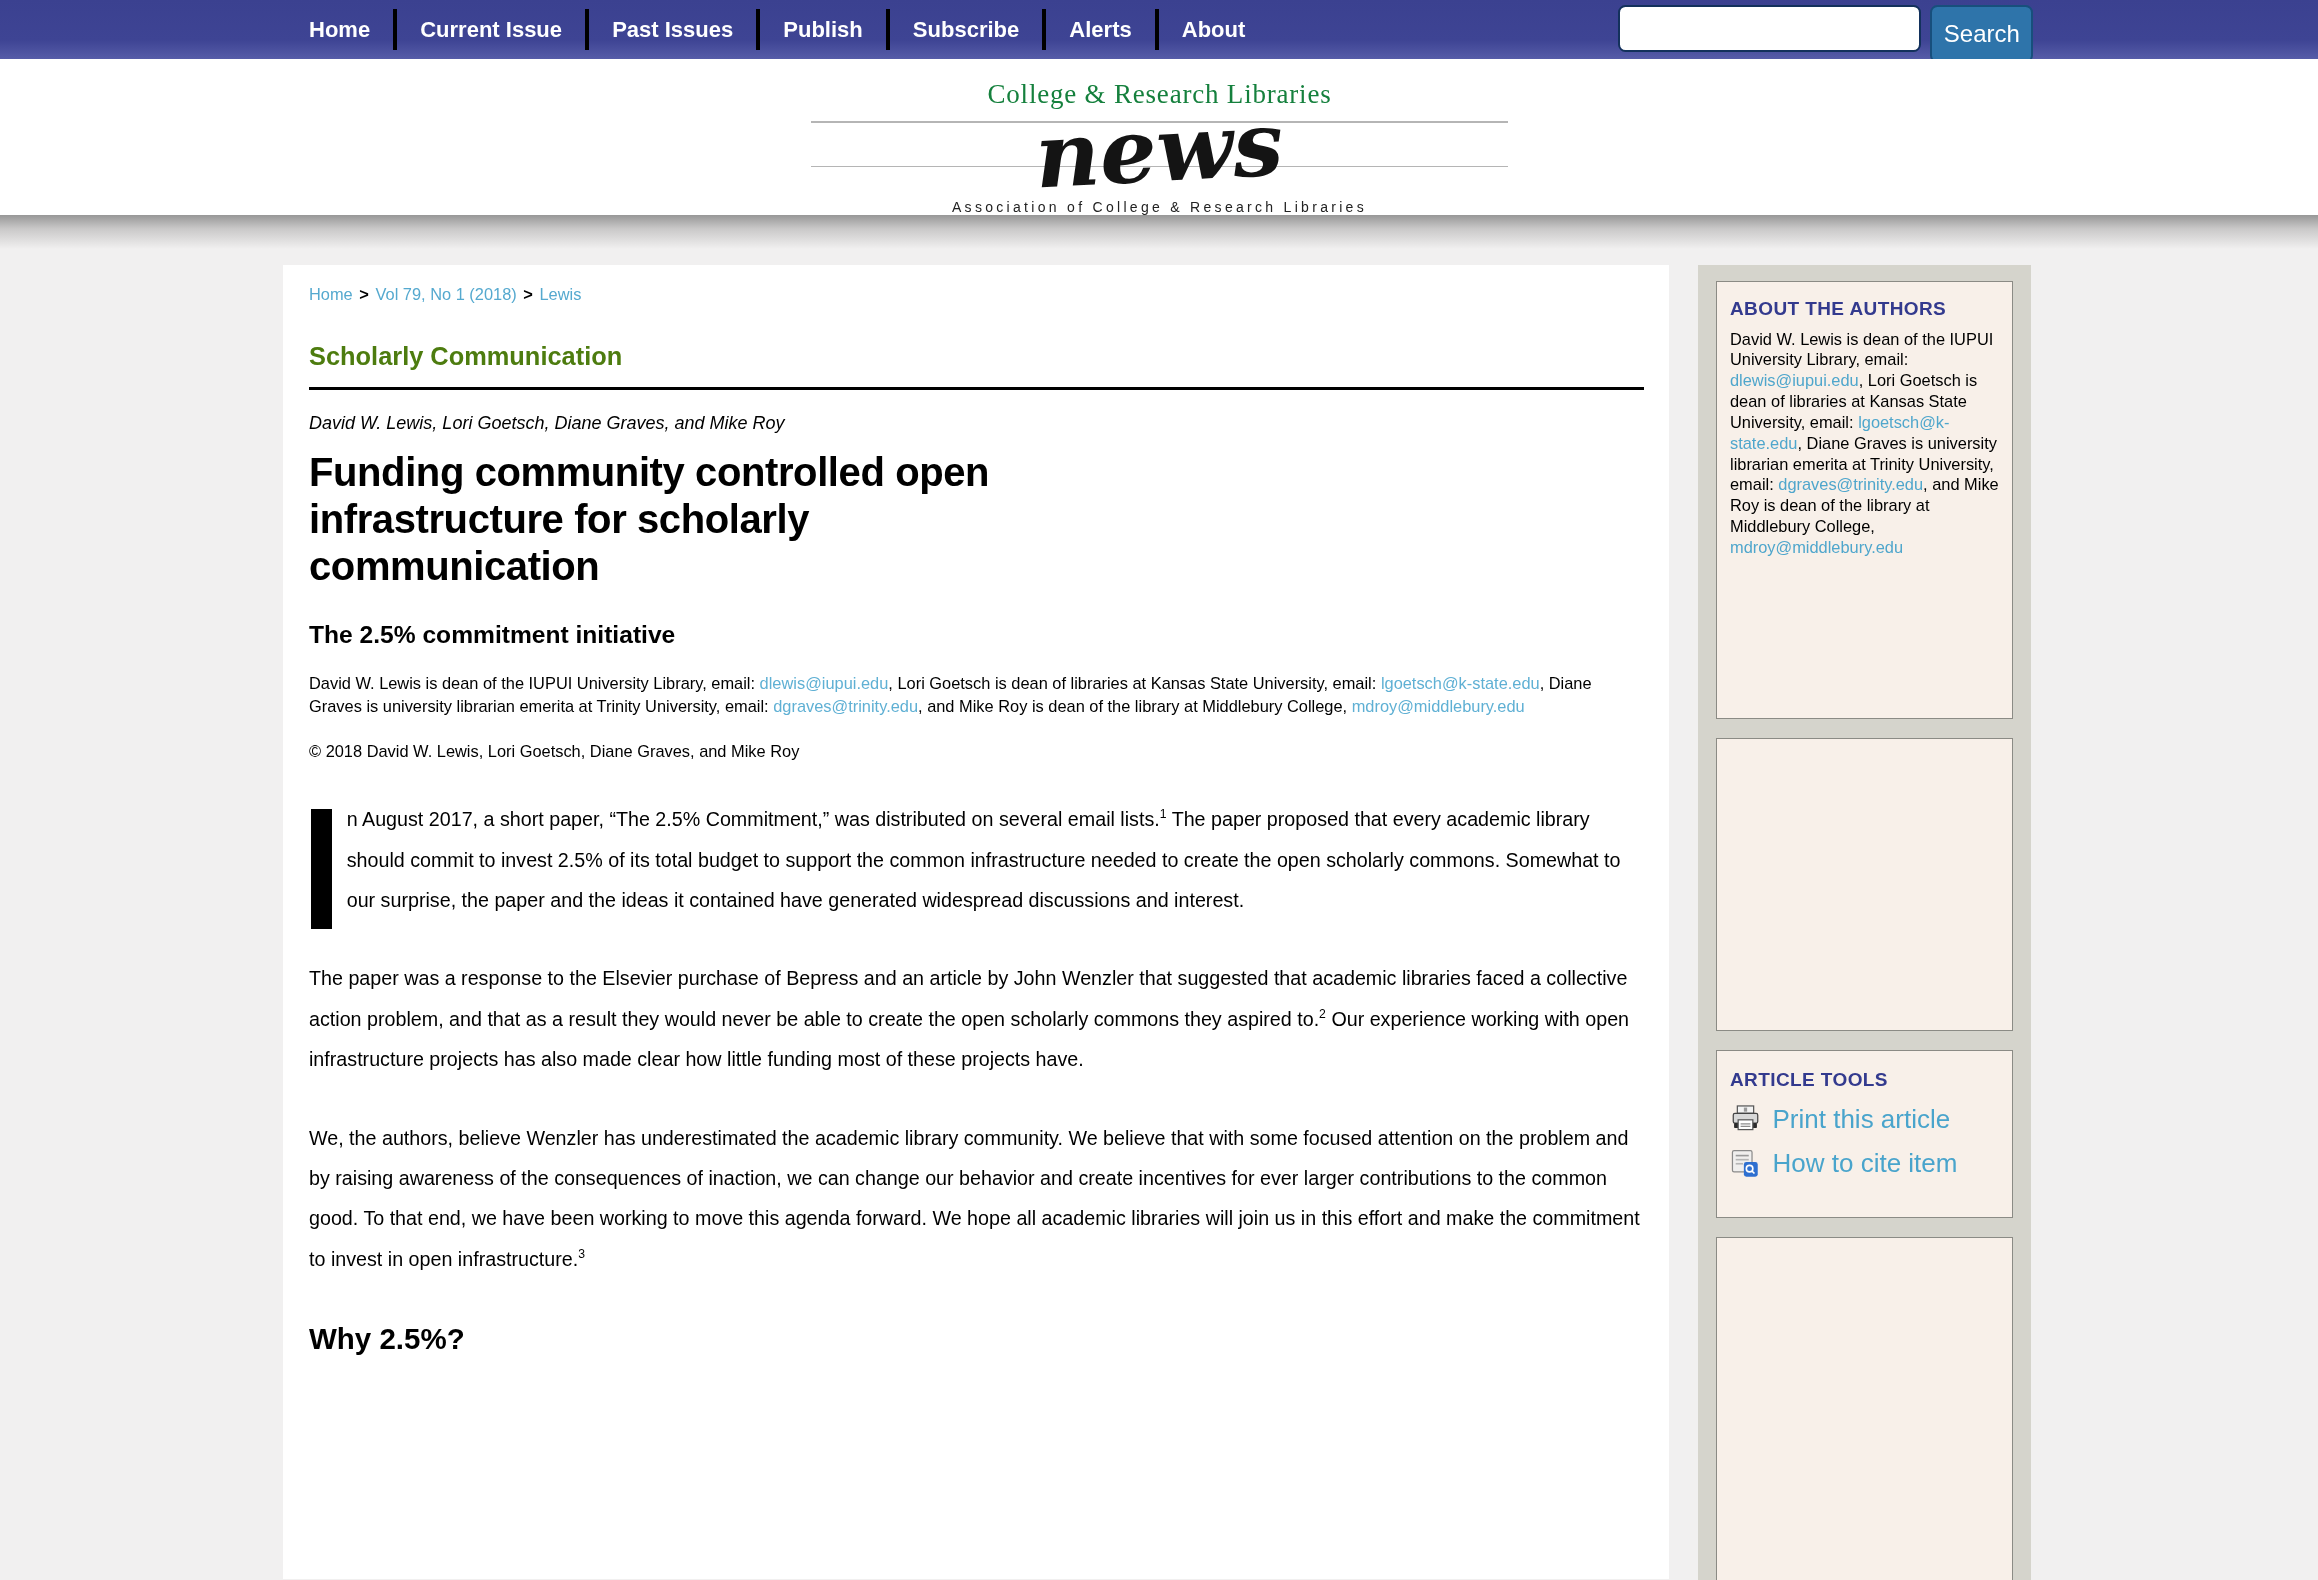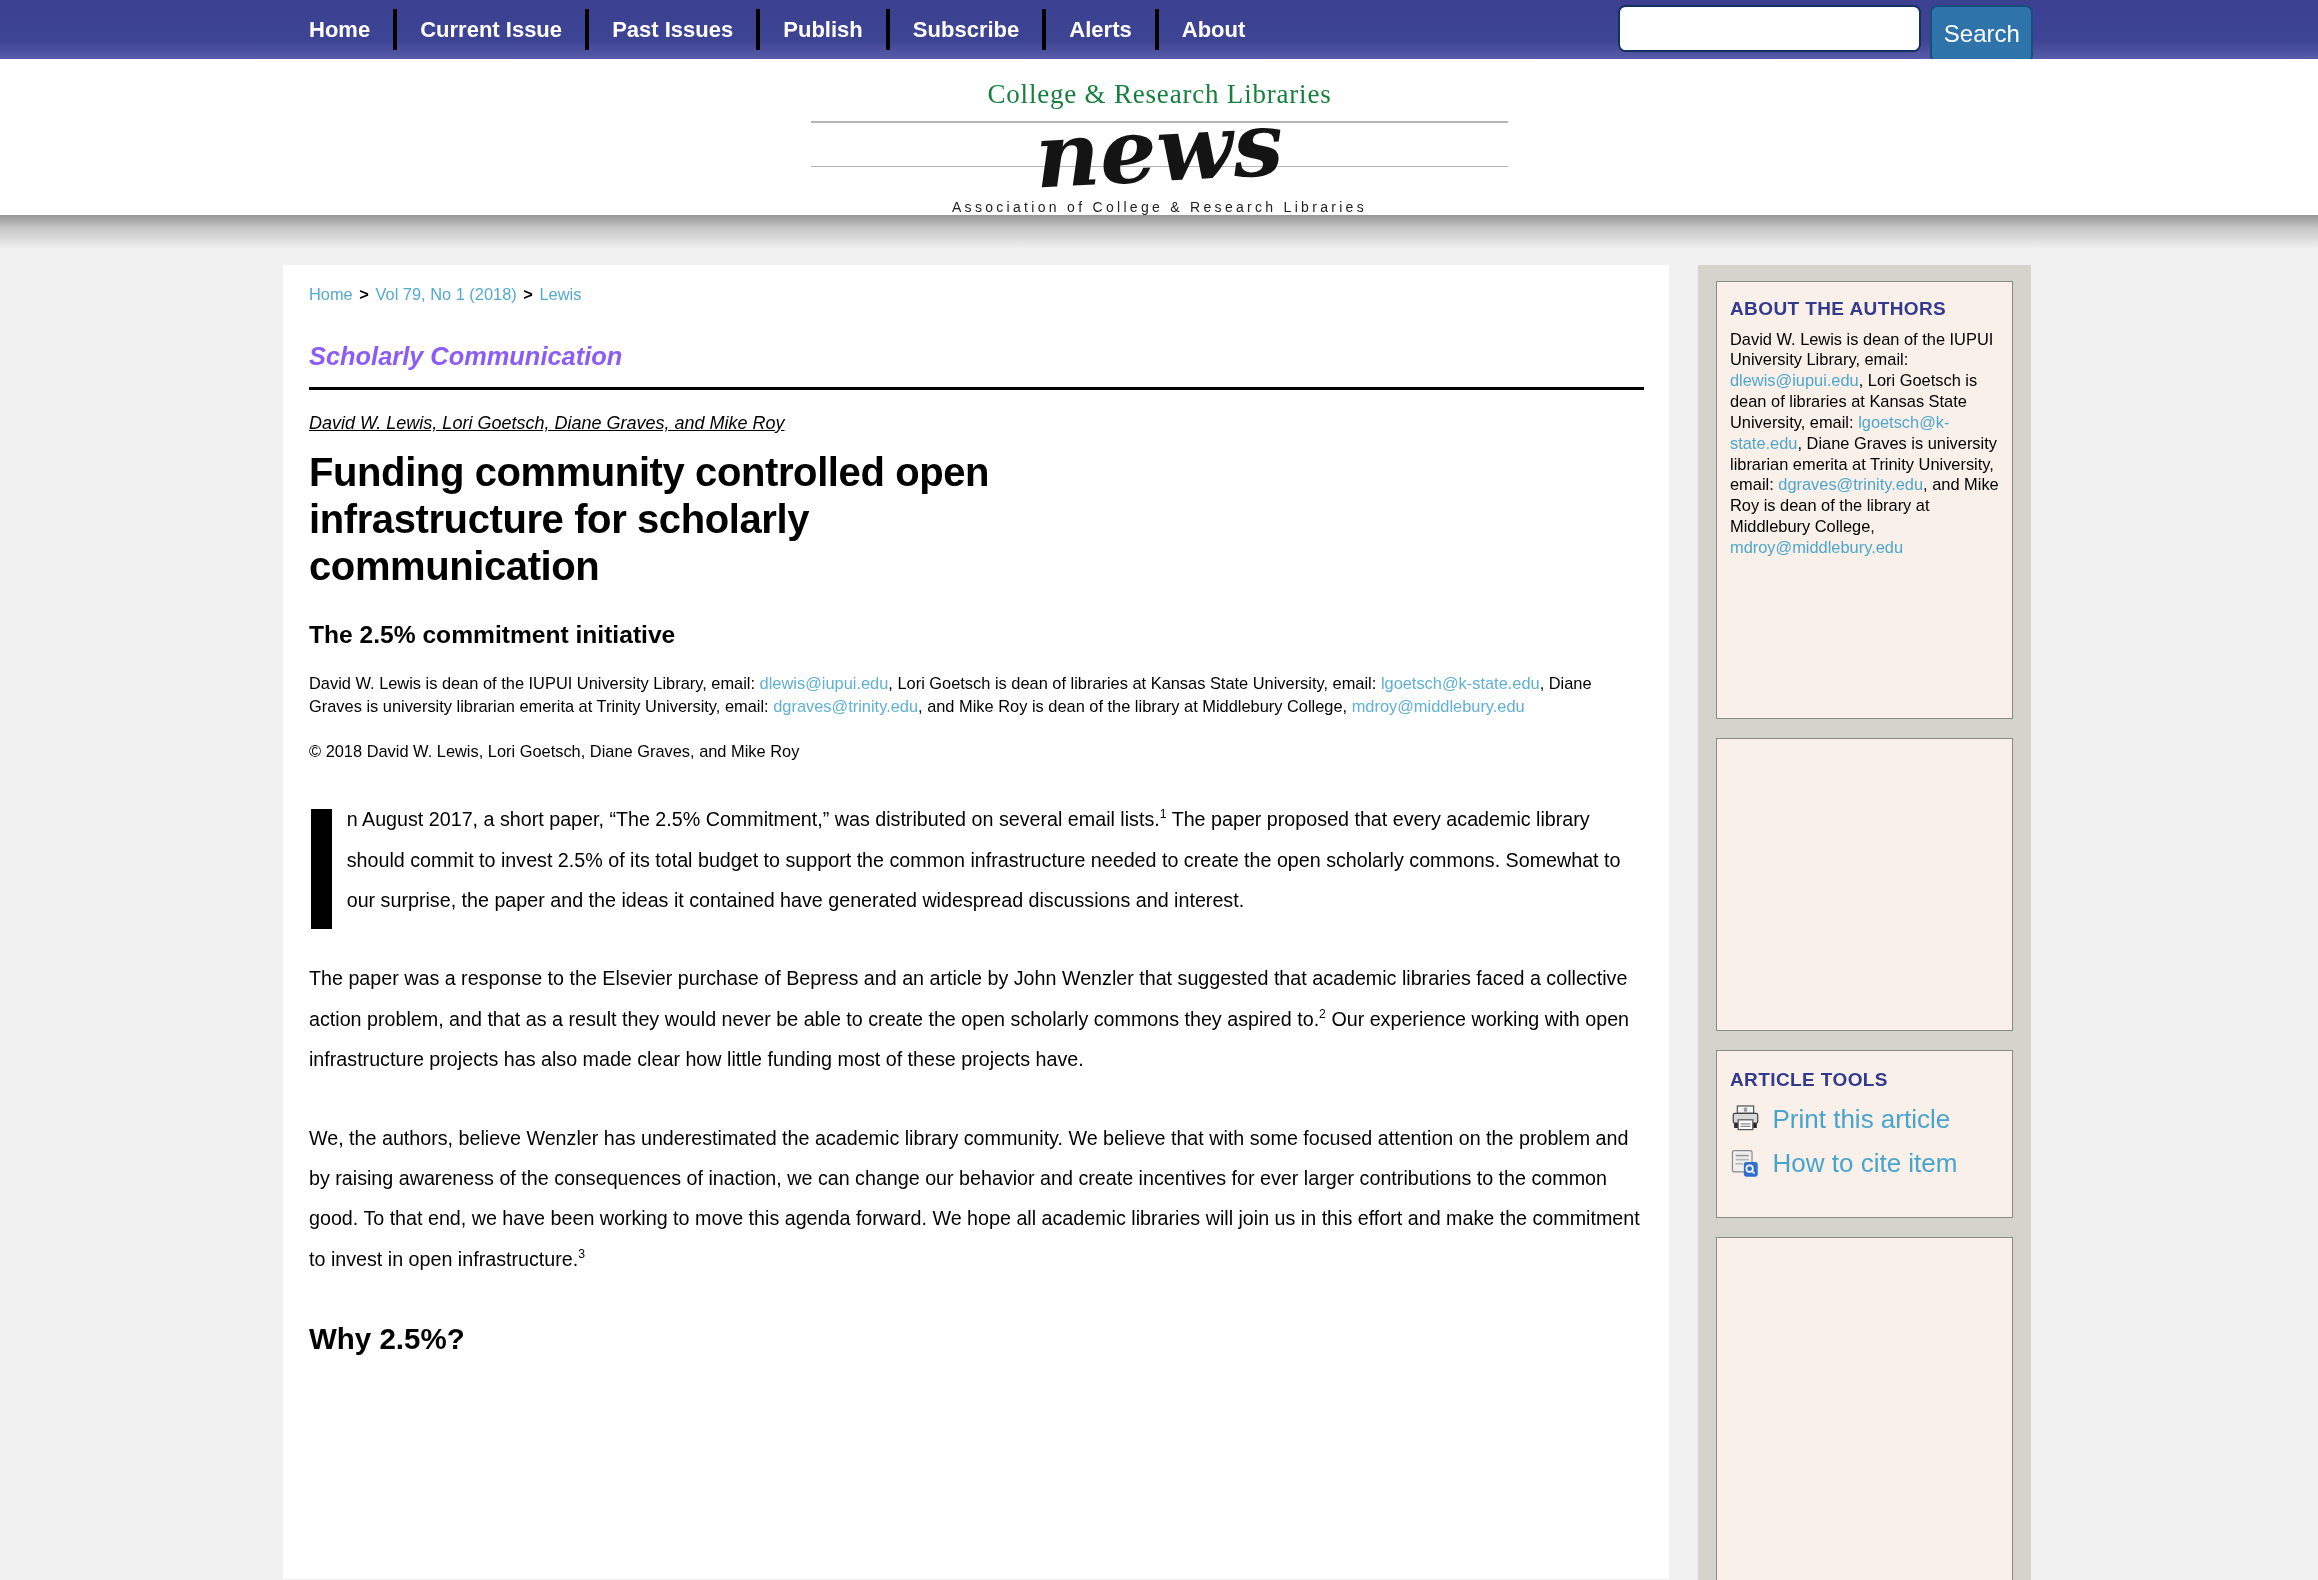--- a/index.html
+++ b/index.html
@@ -28,23 +28,23 @@
 
   
   .page-body{display:flex;align-items:flex-start;padding-top:16.4px;}
   .content-card{margin-left:283px;width:1386px;min-height:1314px;background:#fff;box-sizing:border-box;padding:19.7px 24.6px 49px 26px;}
   .sidebar{margin-left:29px;width:333px;min-height:1314px;background:#d5d4cc;box-sizing:border-box;padding:15.6px 18px;}
 
   
   .breadcrumb{font-size:16.4px;color:#000;}
   .breadcrumb a{color:#55a9cf;text-decoration:none;cursor:pointer;}
   .crumb-sep{color:#000;font-weight:bold;margin:0 6.6px;}
-  .section-heading{font-size:25.4px;font-weight:bold;color:#8b5cf6;margin-top:38px;font-style:italic;}
+  .section-heading{font-size:25.4px;font-weight:bold;color:#4d7c0f;margin-top:38px;}
   .rule{height:2.5px;background:#000;margin-top:16.4px;}
-  .byline{font-size:18px;font-style:italic;margin-top:23px;text-decoration:underline;}
+  .byline{font-size:18px;font-style:italic;margin-top:23px;}
   .article-title{font-size:40px;font-weight:bold;line-height:1.18;letter-spacing:-0.4px;max-width:763px;margin-top:14.8px;}
   .article-subtitle{font-size:24.6px;font-weight:bold;margin-top:31px;}
   .affiliation{font-size:16.4px;line-height:1.38;margin-top:23px;color:#000;}
   .affiliation a,.body-par a{color:#5fb0d4;text-decoration:none;cursor:pointer;}
   .copyright{font-size:16.4px;margin-top:24.6px;}
   .body-par{font-size:19.7px;line-height:2.05;margin-top:38px;color:#000;}
   .dropcap{float:left;width:21.3px;height:120px;background:#000;color:transparent;overflow:hidden;margin:9.8px 14.8px 3.3px 1.6px;font-size:107px;}
   sup{font-size:0.62em;vertical-align:super;line-height:0;}
   .next-heading{font-size:29.5px;font-weight:bold;margin-top:43px;}
 

